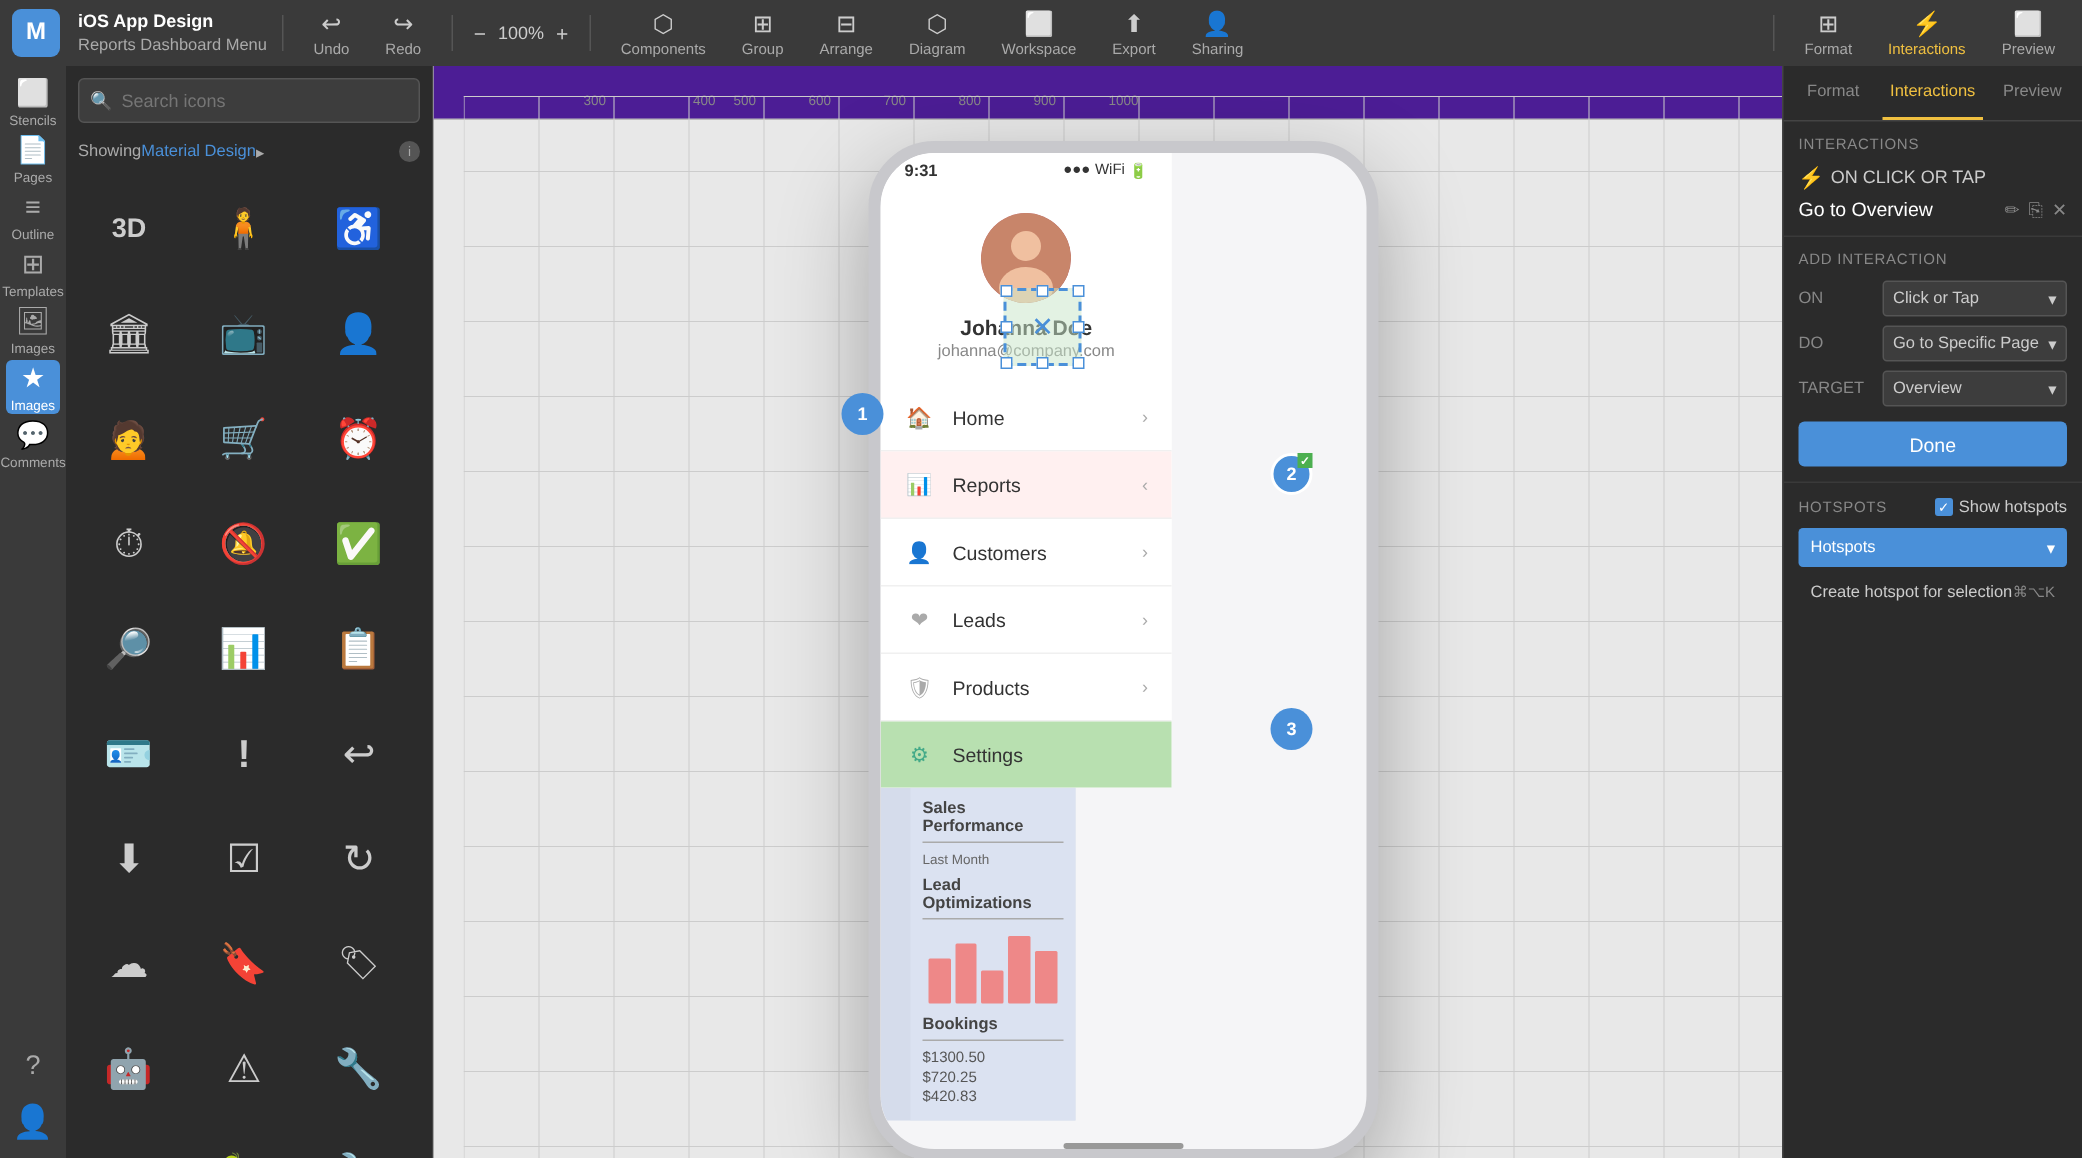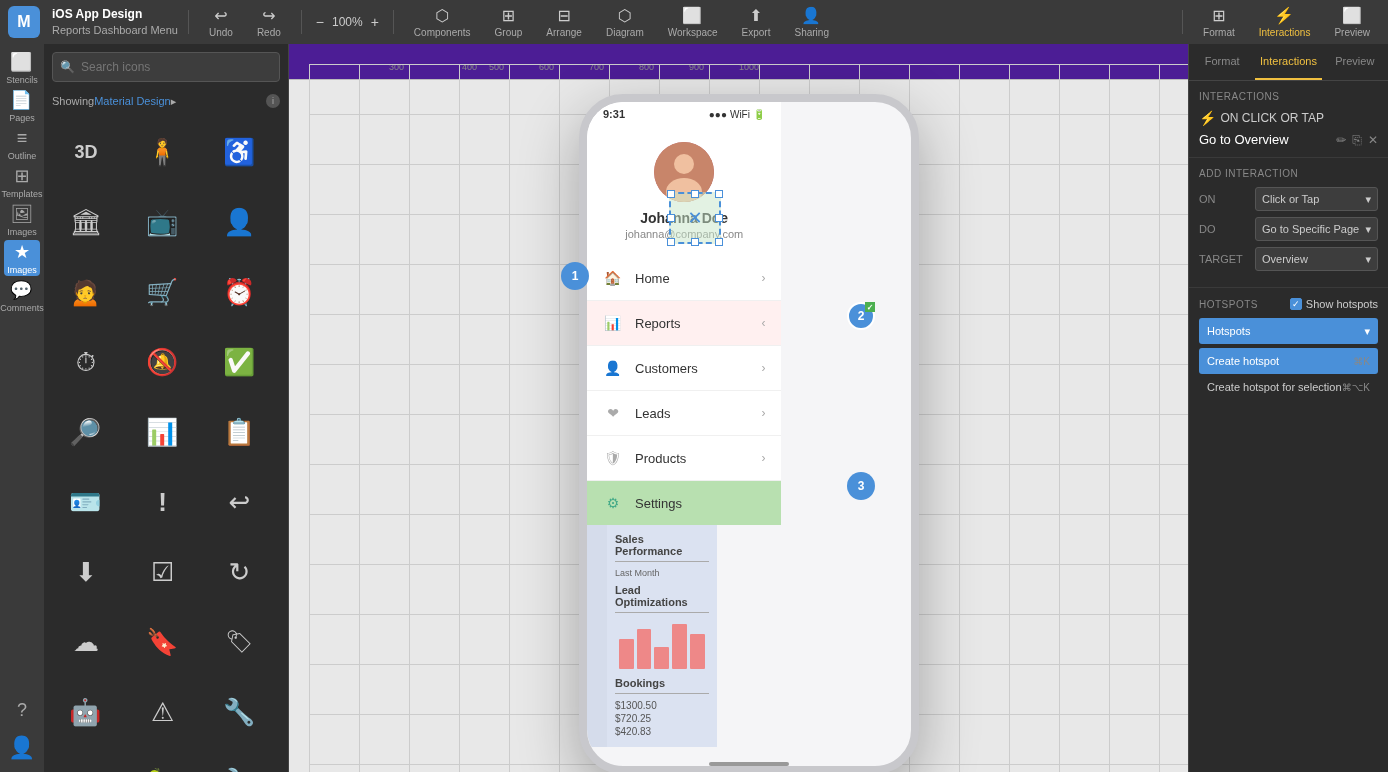--- a/index.html
+++ b/index.html
@@ -468,37 +468,34 @@
           <span>▾</span>
         </div>
       </div>
       <div class="rp-row">
         <div class="rp-label">TARGET</div>
         <div class="rp-select">
           <span>Overview</span>
           <span>▾</span>
         </div>
       </div>
+      <button class="done-btn">Done</button>
     </div>
 
     <div class="hotspots-section">
       <div class="hotspots-header">
         <div class="hotspots-title">HOTSPOTS</div>
         <div class="show-hotspots">
           <div class="checkbox checked">✓</div>
           <span>Show hotspots</span>
         </div>
       </div>
       <div class="hotspots-dropdown">
         <span>Hotspots</span>
         <span>▾</span>
       </div>
-      <div class="hotspot-action active">
-        <span>Create hotspot</span>
-        <span class="hotspot-shortcut">⌘K</span>
-      </div>
       <div class="hotspot-action">
         <span>Create hotspot for selection</span>
         <span class="hotspot-shortcut">⌘⌥K</span>
       </div>
     </div>
   </div>
 </div>
 
 </body></html>

